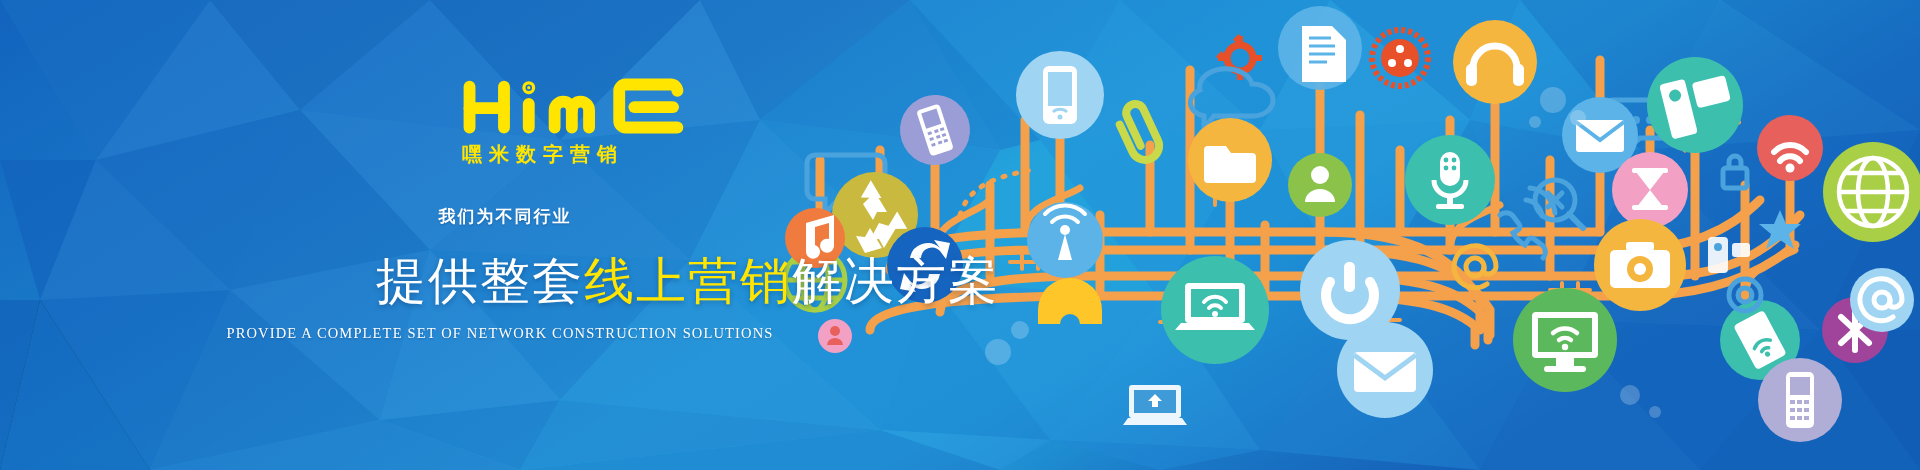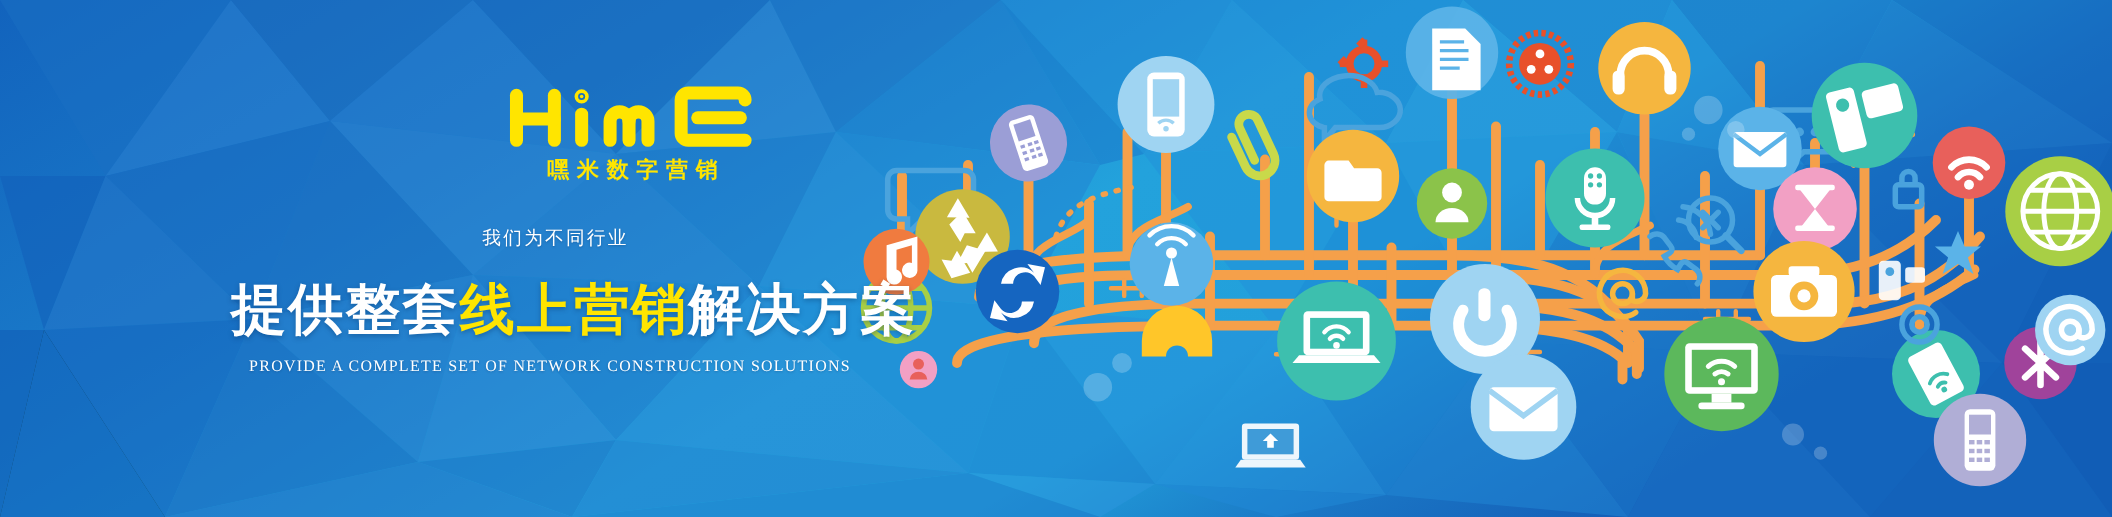--- a/index.html
+++ b/index.html
@@ -12,43 +12,42 @@
     background:linear-gradient(115deg,#1267c0 0%,#1878ca 28%,#1e93d6 55%,#25a6dd 72%,#1b7ec9 88%,#1664bb 100%);
   }
   .poly-layer{position:absolute;inset:0;width:100%;height:100%;}
 
   
   .text-block{
     position:absolute;left:0;top:0;width:1000px;height:470px;
     z-index:6;
   }
   .logo-wrap{
-    position:absolute;left:455px;top:78px;width:240px;text-align:center;
+    position:absolute;left:455px;top:78px;width:240px;
   }
   .logo-mark{
     display:block;height:56px;margin:0 auto;
   }
   .logo-sub{
     display:block;margin-top:7px;
     color:#ffe500;font-size:20px;letter-spacing:7px;
     font-weight:600;white-space:nowrap;text-indent:7px;
   }
   .tagline{
     position:absolute;left:0;top:205px;width:1000px;
     text-align:center;
-    color:#ffffff;font-size:17px;font-weight:normal;letter-spacing:2px;
+    color:#ffffff;font-size:17px;font-weight:bold;letter-spacing:2px;
     text-shadow:0 1px 2px rgba(0,40,90,.30);
     padding-left:10px;
   }
   .headline{
     position:absolute;left:0;top:248px;width:1000px;
-    text-align:center;white-space:nowrap;
-    font-size:50px;font-weight:bold;letter-spacing:2px;
+    text-align:right;white-space:nowrap;
+    font-size:50px;font-weight:normal;letter-spacing:2px;
     text-shadow:0 2px 5px rgba(0,40,90,.35);
-    margin-left:22px;
   }
   .headline .w{color:#ffffff;}
   .headline .y{color:#ffe500;}
   .sub-en{
     position:absolute;left:0;top:325px;width:1000px;
     text-align:center;
     color:#ffffff;font-size:14.5px;letter-spacing:1.15px;
     text-shadow:0 1px 2px rgba(0,40,90,.30);
     font-family:Liberation Serif, serif;
   }

